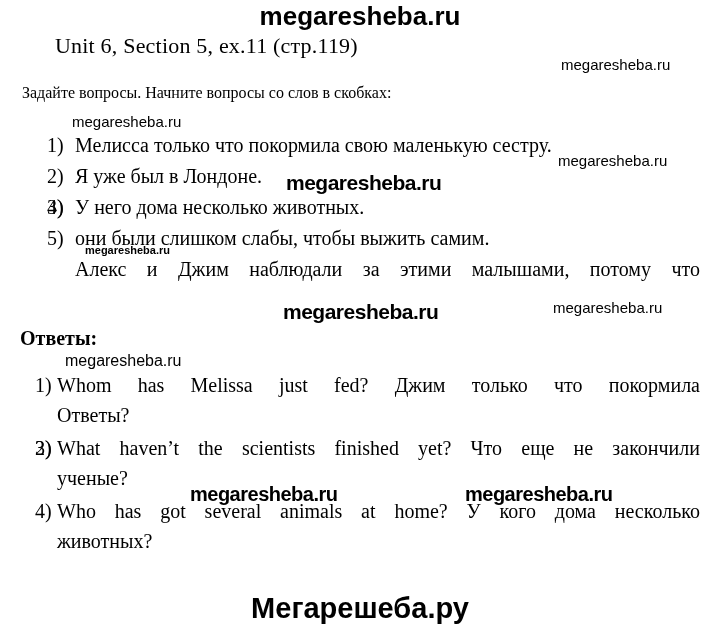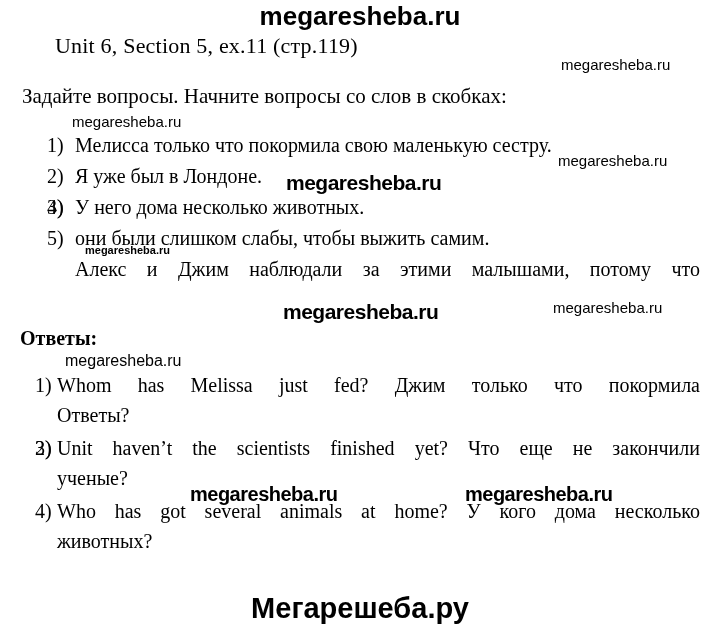--- a/index.html
+++ b/index.html
@@ -18,21 +18,21 @@
     text-align: center;
     font-family: "Liberation Sans", sans-serif;
     font-weight: 700; font-size: 26px;
   }
   .exercise-title {
     position: absolute; top: 33px; left: 55px;
     font-size: 22px; font-weight: 400; letter-spacing: 0.2px;
   }
   .task {
     position: absolute; top: 84px; left: 22px;
-    font-size: 21px;
+    font-size: 16px;
     text-align: right;
   }
 
   
   .questions { position: absolute; top: 130px; left: 0; width: 720px; }
   .q-item {
     position: relative;
     padding-left: 75px; padding-right: 20px;
     font-size: 20px; line-height: 31px;
   }
@@ -131,21 +131,21 @@
   <div class="a-item">
     <span class="a-num">1)</span>
     <div class="line jline">Whom has Melissa just fed? Джим только что покормила</div>
     <div class="line">Ответы?</div>
   </div>
   <div class="a-item">
     <span class="a-num">2)</span>
   </div>
   <div class="a-item">
     <span class="a-num">3)</span>
-    <div class="line jline">Unit haven’t the scientists finished yet? Что еще не закончили</div>
+    <div class="line jline">What haven’t the scientists finished yet? Что еще не закончили</div>
     <div class="line">ученые?</div>
   </div>
   <div class="a-item">
     <span class="a-num">4)</span>
     <div class="line jline">Who has got several animals at home? У кого дома несколько</div>
     <div class="line">животных?</div>
   </div>
 </div>
 
 <span class="wm wm-a3-bold-1">megaresheba.ru</span>

